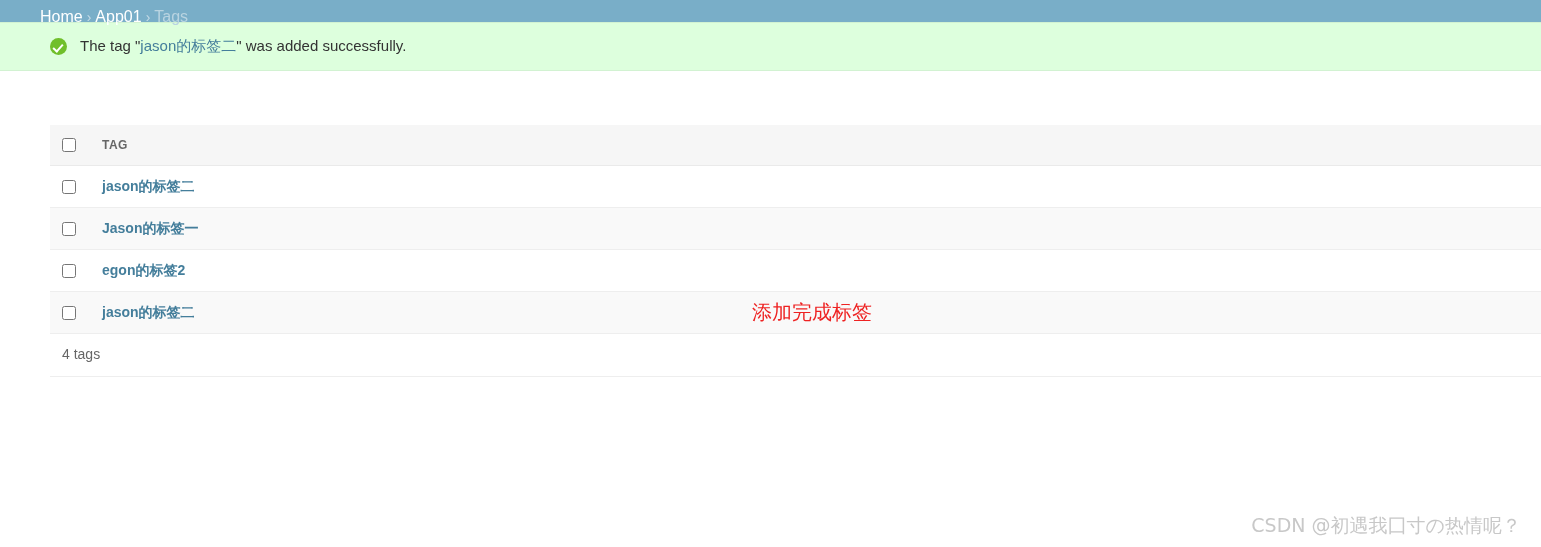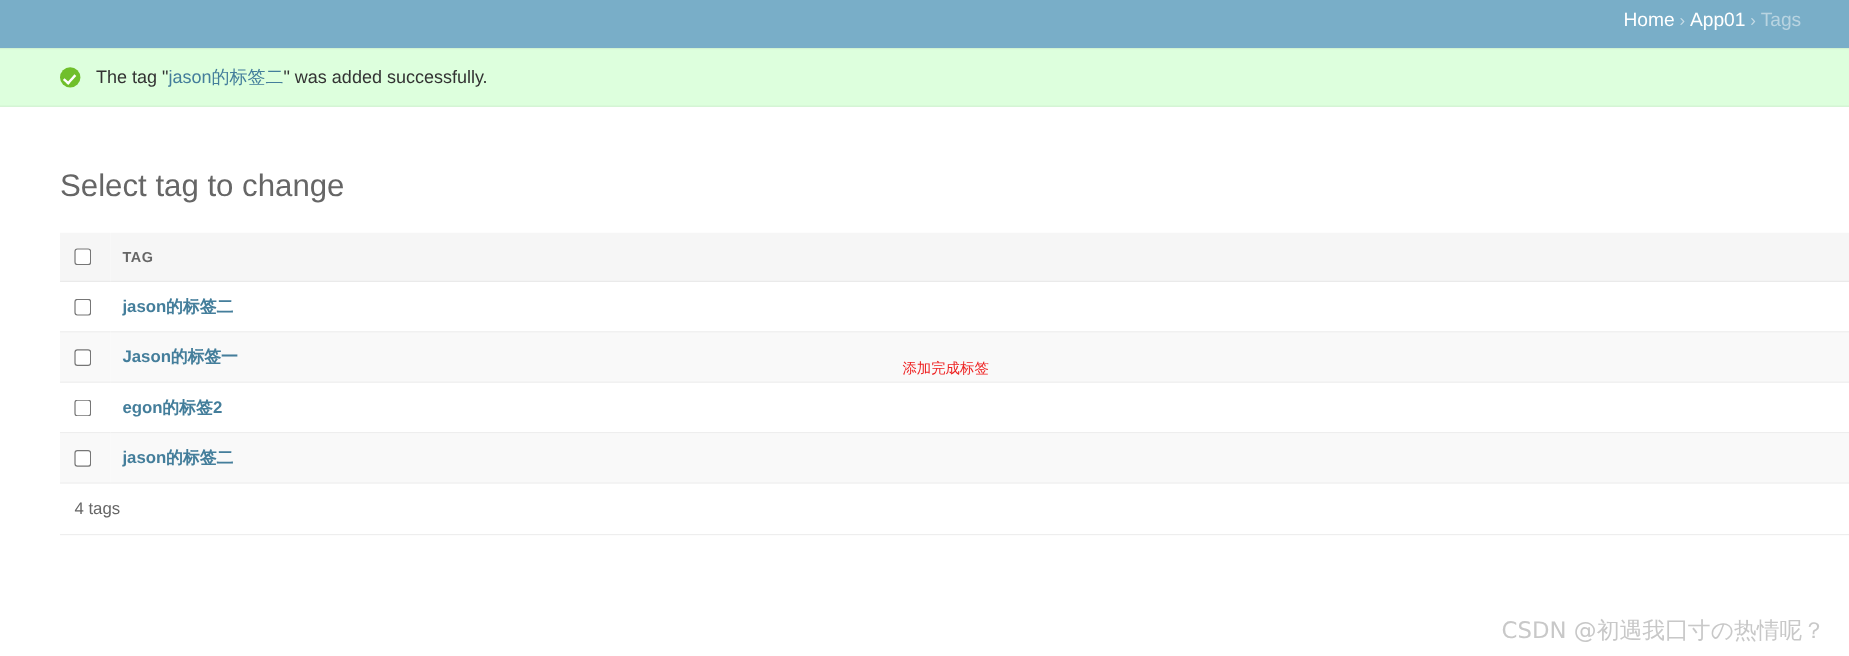--- a/index.html
+++ b/index.html
@@ -13,28 +13,27 @@
     font-family: "Liberation Sans", "DejaVu Sans", sans-serif;
     font-size: 14px;
     color: #333333;
     overflow: hidden;
     position: relative;
   }
 
   
   #breadcrumbs {
     background: #79aec8;
-    height: 40px;
+    height: 22px;
     line-height: 34px;
     padding: 0 40px;
     box-sizing: border-box;
     font-size: 16px;
     color: #ffffff;
     white-space: nowrap;
-    text-align: right;
   }
   #breadcrumbs a {
     color: #ffffff;
     text-decoration: none;
   }
   #breadcrumbs .sep {
     color: #c5dbe6;
     padding: 0 4px;
     font-size: 14px;
   }
@@ -198,21 +197,21 @@
     border-bottom: 1px solid #eeeeee;
     box-sizing: content-box;
   }
 
   
   .annotation {
     position: absolute;
     left: 752px;
     top: 299px;
     color: #ee2222;
-    font-size: 12px;
+    font-size: 20px;
     font-family: Liberation Mono, monospace;
     white-space: nowrap;
     text-align: right;
   }
 
   
   .watermark {
     position: absolute;
     right: 20px;
     bottom: 8px;
@@ -231,21 +230,20 @@
 
 <ul class="messagelist">
   <li>
     <span class="msg-icon"></span>
     <span class="msg-text"><span>The tag "</span><span class="taglink">jason的标签二</span><span>" was added successfully.</span></span>
   </li>
 </ul>
 
 <div id="content">
 
-  <h1 id="page-title">Select tag to change</h1>
 
 
   <div id="result_list-wrap">
     <table id="result_list">
       <thead>
         <tr>
           <th class="action-checkbox-column">
             <input type="checkbox" style="">
           </th>
           <th>TAG</th>

